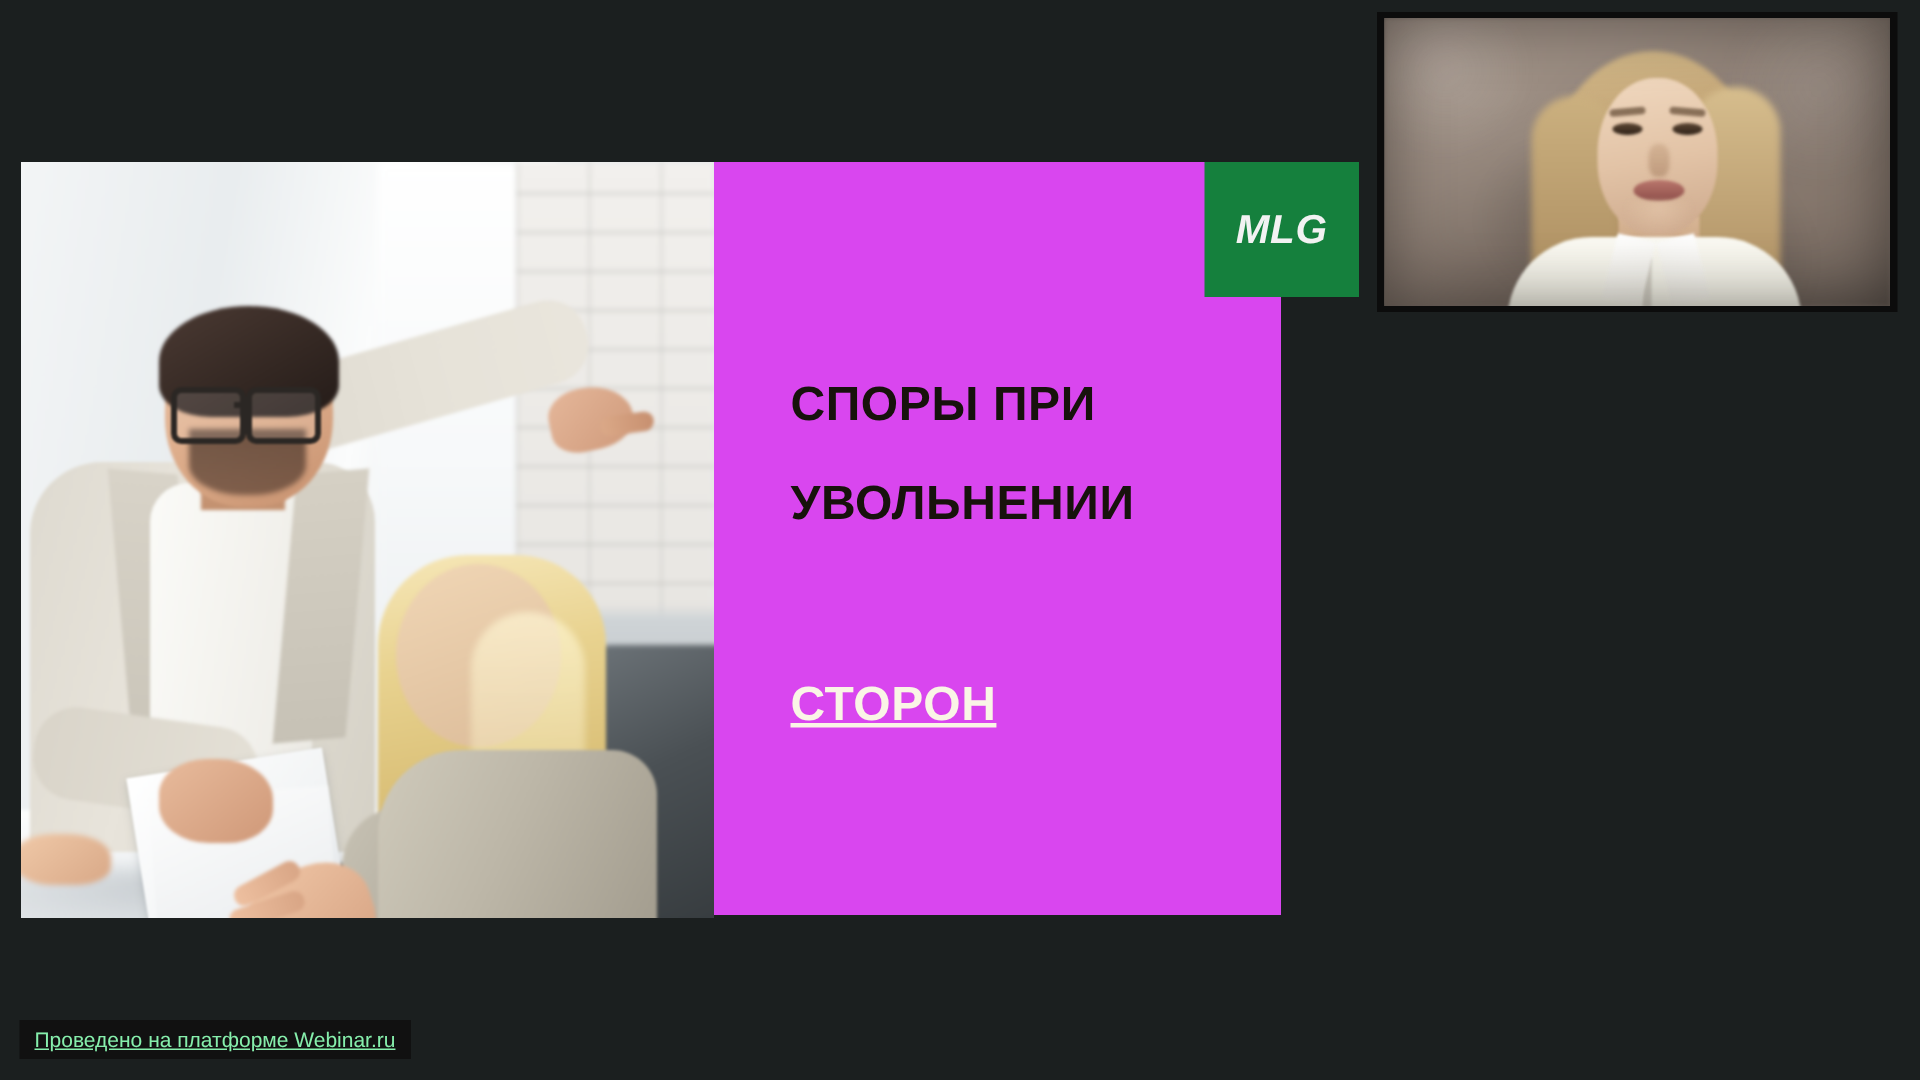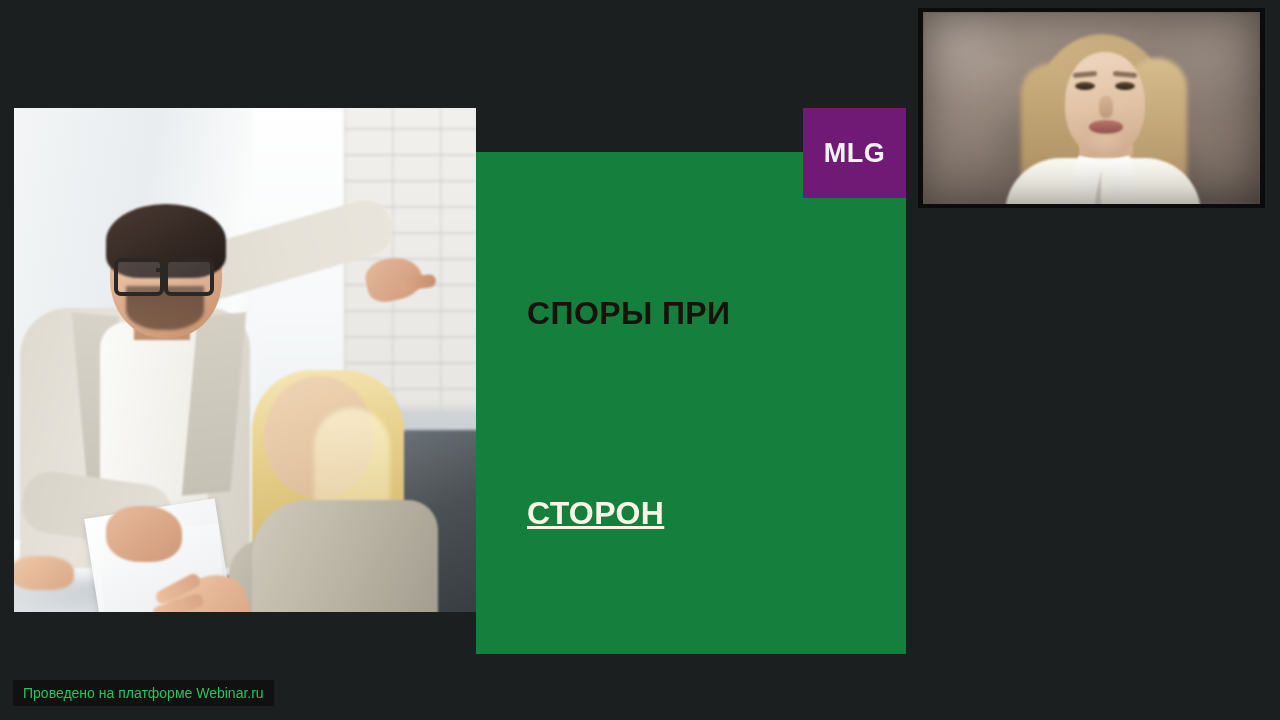--- a/index.html
+++ b/index.html
@@ -258,24 +258,23 @@
     left: 0; top: 0; width: 100%; height: 100%;
     backdrop-filter: blur(.6px);
     pointer-events: none;
   }
 
   
   #slide-panel {
     position: absolute;
     left: 476px;
     top: 108px;
-    width: 430px;
+    width: 378px;
     height: 502px;
-    background: #15803d;
-    margin-top: 44px;
+    background: #d946ef;
   }
   .panel-line {
     position: absolute;
     left: 51px;
     font-weight: bold;
     font-size: 32px;
     letter-spacing: .4px;
     white-space: nowrap;
     line-height: 1;
   }
@@ -284,24 +283,25 @@
   #title-line-3 { top: 278px; color: #faf5e6; }
   #title-line-4 { top: 345px; color: #faf5e6; text-decoration: underline; }
 
   
   #mlg-badge {
     position: absolute;
     left: 803px;
     top: 108px;
     width: 103px;
     height: 90px;
-    background: #701a75;
+    background: #15803d;
     display: flex;
     align-items: center;
     justify-content: center;
+    font-style: italic;
   }
   #mlg-badge-label {
     color: #f2f2f2;
     font-weight: bold;
     font-size: 27px;
     letter-spacing: .5px;
   }
 
   
   #webcam {
@@ -436,23 +436,24 @@
     position: absolute;
     left: 13px;
     top: 680px;
     height: 26px;
     padding: 0 10px;
     background: #111111;
     display: flex;
     align-items: center;
   }
   #footer-badge-label {
-    color: #22c55e;
+    color: #86efac;
     font-size: 14px;
     white-space: nowrap;
+    text-decoration: underline;
   }
 </style>
 </head>
 <body>
 
 <div id="stage">
 
   <div id="slide-area">
 
     <div id="slide-photo">
@@ -494,20 +495,21 @@
       <div class="ph ph-wom-blazer"></div>
       <div class="ph ph-wom-hand"></div>
       <div class="ph ph-wom-finger1"></div>
       <div class="ph ph-wom-finger2"></div>
 
       <div class="ph ph-soften"></div>
     </div>
 
     <div id="slide-panel">
       <div class="panel-line" id="title-line-1">СПОРЫ ПРИ</div>
+      <div class="panel-line" id="title-line-2">УВОЛЬНЕНИИ</div>
       <div class="panel-line" id="title-line-4">СТОРОН</div>
     </div>
 
     <div id="mlg-badge">
       <span id="mlg-badge-label">MLG</span>
     </div>
 
     <div id="webcam">
       <div id="webcam-feed">
         <div class="wc wc-wall"></div>

